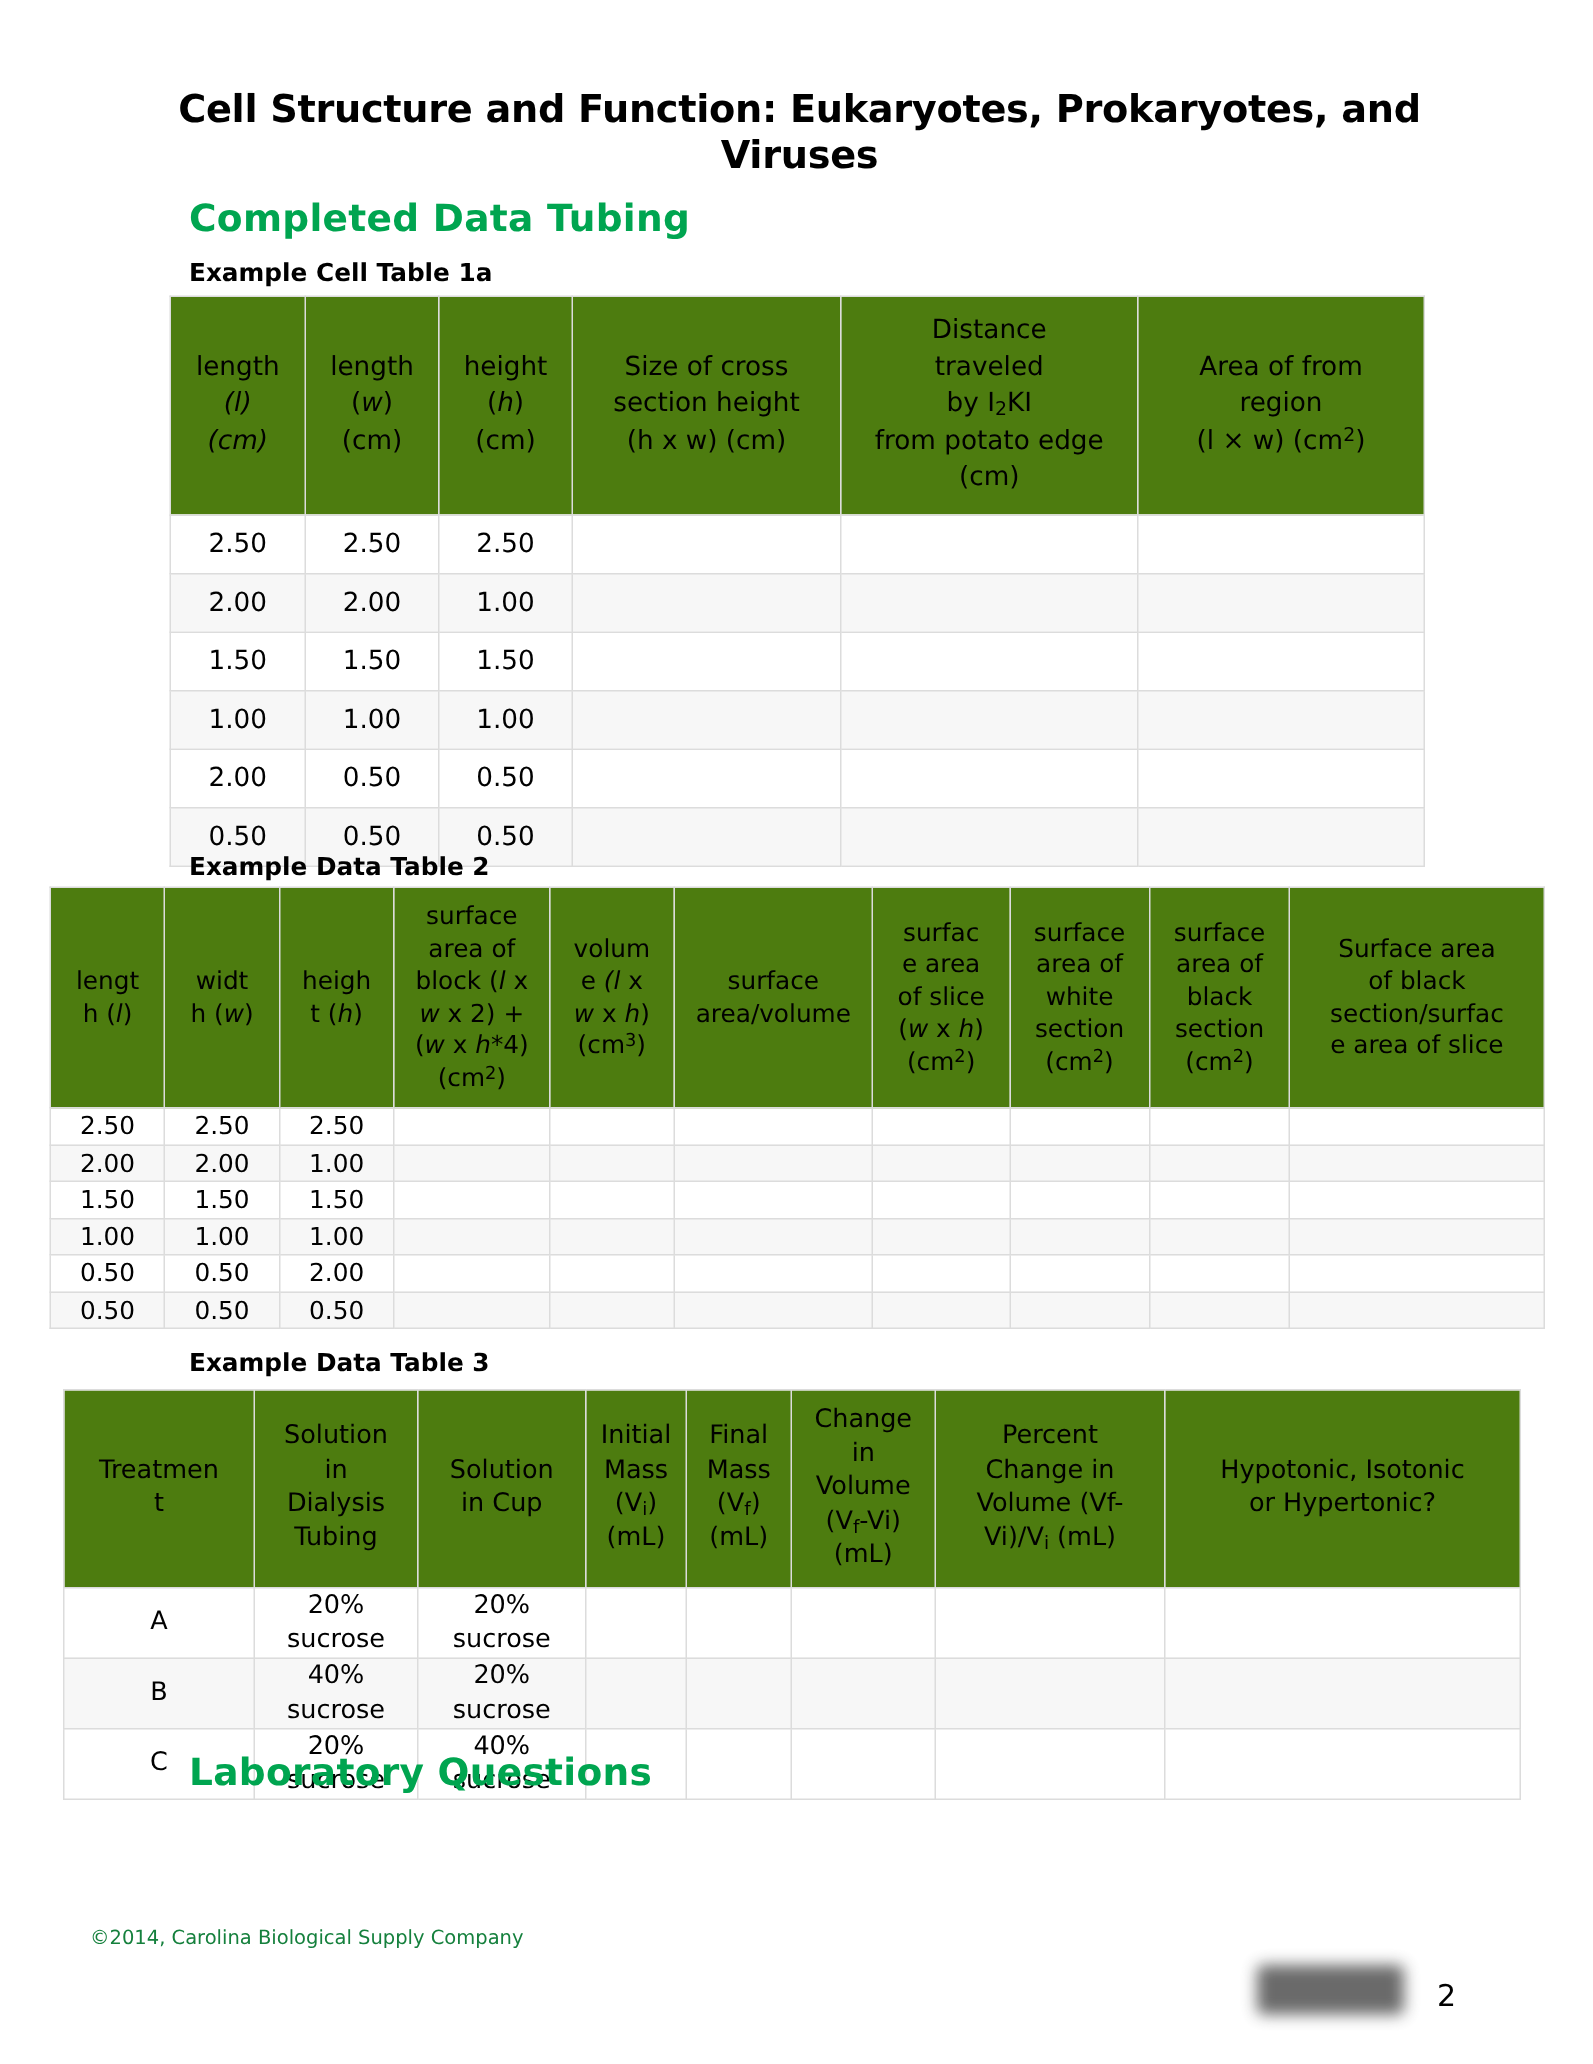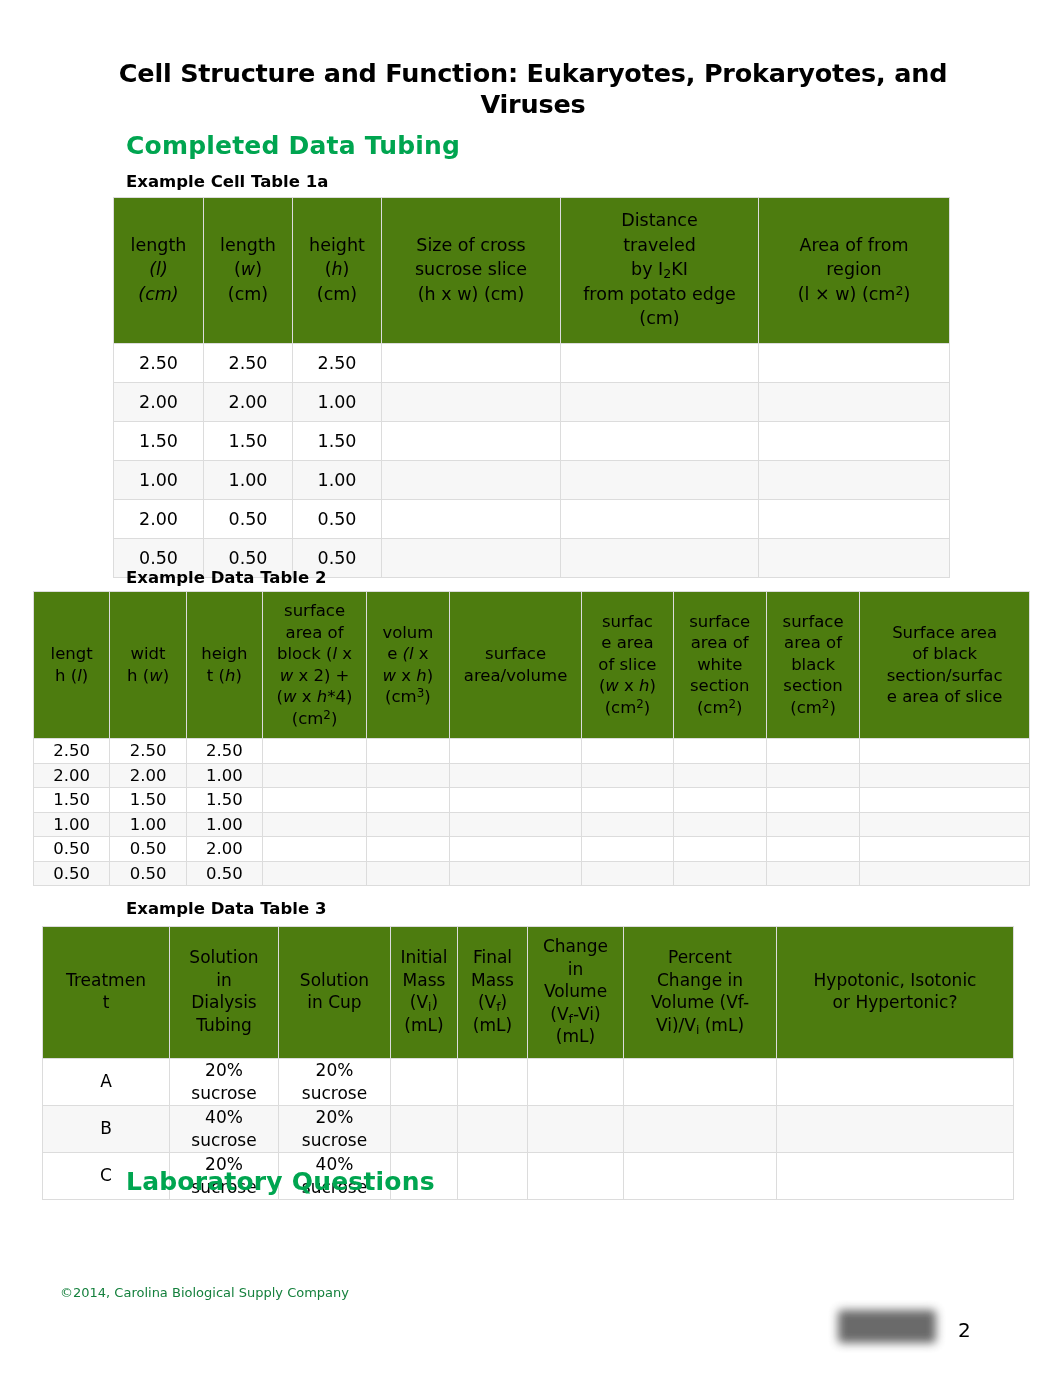--- a/index.html
+++ b/index.html
@@ -207,21 +207,21 @@
           <span>(<i>w</i>)</span><br>
           <span>(cm)</span>
         </th>
         <th>
           <span>height</span><br>
           <span>(<i>h</i>)</span><br>
           <span>(cm)</span>
         </th>
         <th>
           <span>Size of cross</span><br>
-          <span>sucrose slice</span><br>
+          <span>section height</span><br>
           <span>(h x w) (cm)</span>
         </th>
         <th>
           <span>Distance</span><br>
           <span>traveled</span><br>
           <span>by I<sub>2</sub>KI</span><br>
           <span>from potato edge</span><br>
           <span>(cm)</span>
         </th>
         <th>

